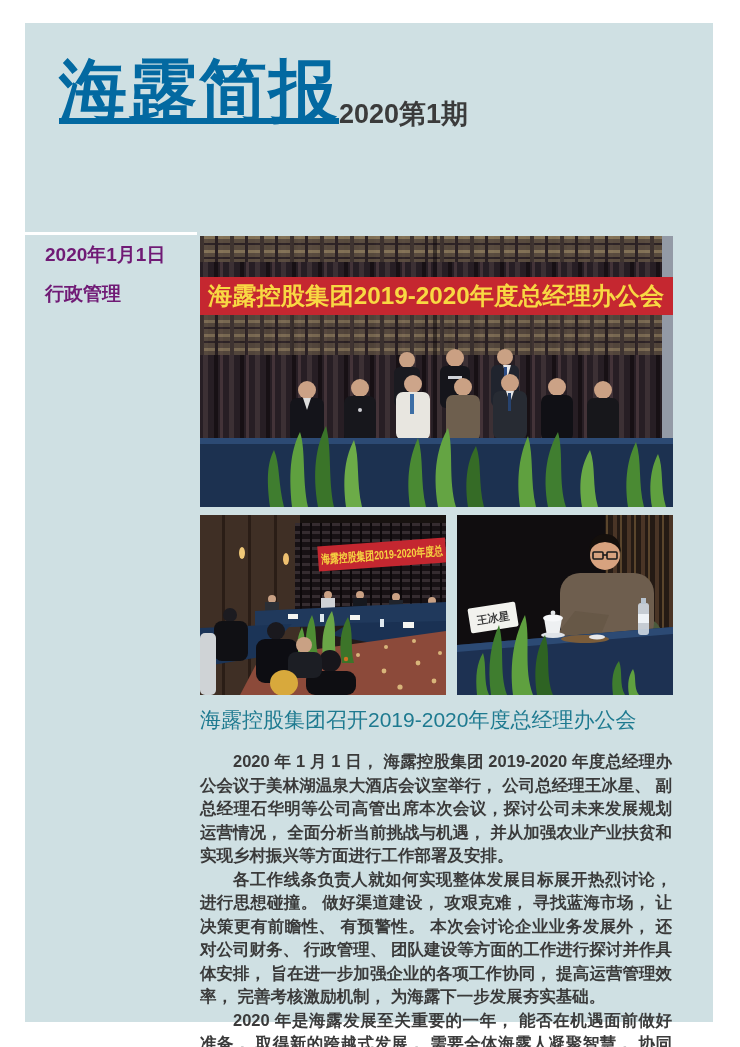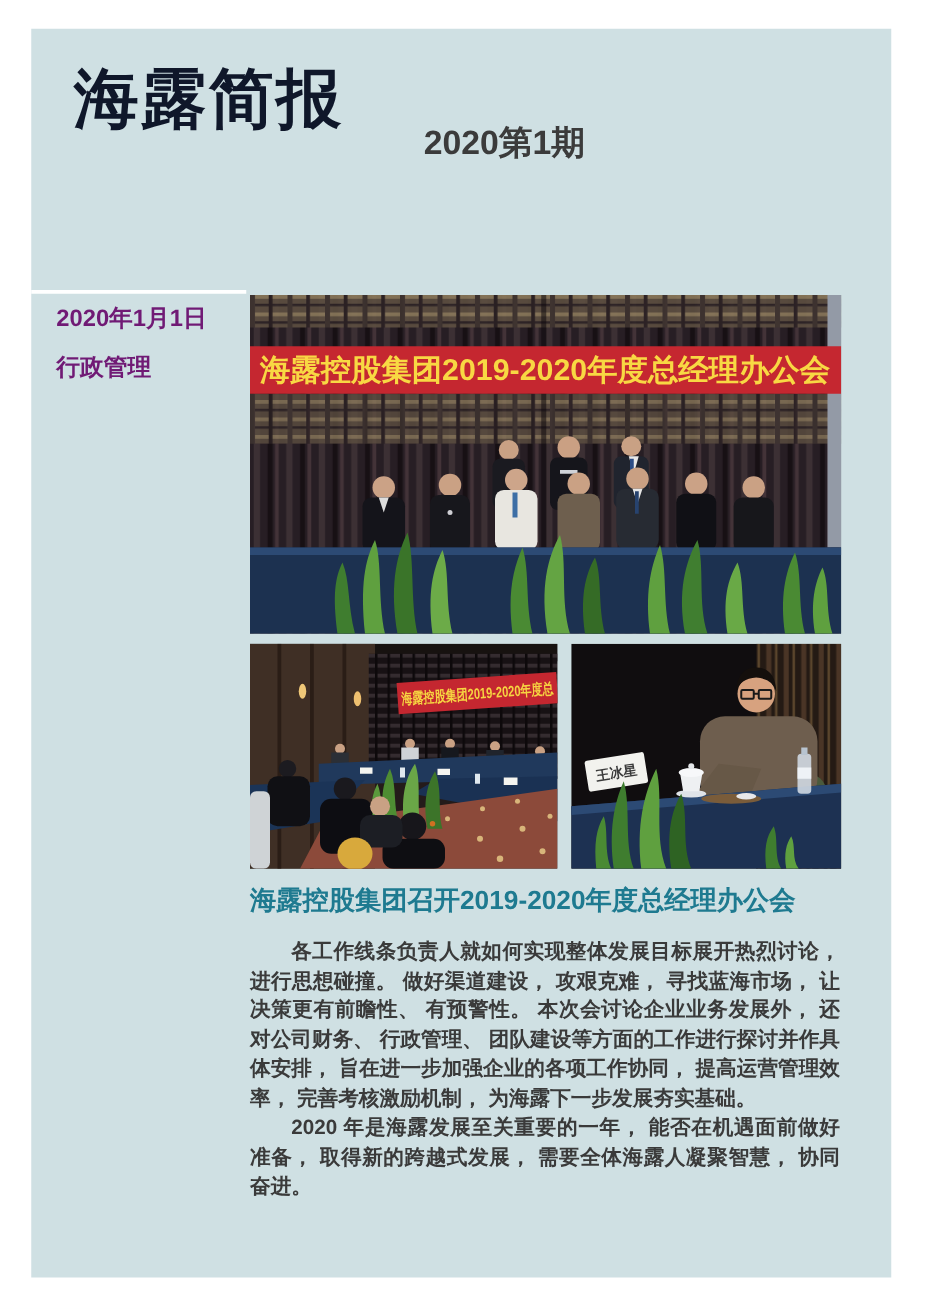--- a/index.html
+++ b/index.html
@@ -5,40 +5,40 @@
   html,body { margin:0; padding:0; background:#ffffff; }
   .page {
     position:relative; width:740px; height:1047px; background:#ffffff;
     font-family:"Liberation Sans","DejaVu Sans",sans-serif; overflow:hidden;
   }
   .panel {
     position:absolute; left:25px; top:23px; width:688px; height:999px;
     background:#cfe0e3;
   }
   .masthead-title {
-    position:absolute; left:34px; top:28px; font-size:52px; line-height:1.15;
-    font-weight:900; color:#0f172a; letter-spacing:2px; white-space:nowrap;
+    position:absolute; left:34px; top:28px; font-size:68px; line-height:1.15;
+    font-weight:900; color:#0369a1; letter-spacing:2px; white-space:nowrap;text-decoration:underline;
   }
   .masthead-issue {
     position:absolute; left:314px; top:73px; font-size:27px; font-weight:bold;
     color:#3b3b3b; white-space:nowrap;
   }
   .sidebar-rule { position:absolute; left:0; top:209px; width:172px; height:3px; background:#ffffff; }
   .sidebar-date, .sidebar-dept {
     position:absolute; left:20px; font-size:19px; font-weight:bold; color:#701a75; white-space:nowrap;
   }
   .sidebar-date { top:219px; }
   .sidebar-dept { top:258px; }
   .photo { position:absolute; display:block; }
   .photo-main  { left:175px; top:213px; width:473px; height:271px; }
   .photo-left  { left:175px; top:492px; width:246px; height:180px; }
   .photo-right { left:432px; top:492px; width:216px; height:180px; }
   .article-title {
     position:absolute; left:175px; top:683px; width:480px;
-    font-size:21px; font-weight:bold; color:#1e7a90; white-space:nowrap;
+    font-size:21px; font-weight:normal; color:#1e7a90; white-space:nowrap;
   }
   .article-body {
     position:absolute; left:175px; top:727px; width:472px;
     font-size:16.5px; line-height:23.5px; color:#3a3a3a; font-weight:600;
     text-align:justify;
   }
   .article-body p { margin:0; text-indent:2em; }
   .banner-text { font-family:"Liberation Sans","DejaVu Sans",sans-serif; font-weight:bold; }
 </style>
 </head>
@@ -267,18 +267,19 @@
         <path d="M80,180 C76,152 80,134 88,120 C94,138 88,160 96,180 Z" fill="#2e6323"></path>
         <path d="M20,180 C18,160 20,148 26,138 C30,150 26,166 32,180 Z" fill="#4a8a33"></path>
         <path d="M156,180 C154,164 156,154 162,146 C166,156 162,170 168,180 Z" fill="#3f7d2f"></path>
         <path d="M172,180 C170,168 172,160 176,154 C180,162 176,172 182,180 Z" fill="#5fa03f"></path>
       </g>
     </svg>
 
     <div class="article-title">海露控股集团召开2019-2020年度总经理办公会</div>
 
     <div class="article-body">
+      <p>2020 年 1 月 1 日， 海露控股集团 2019-2020 年度总经理办公会议于美林湖温泉大酒店会议室举行， 公司总经理王冰星、 副总经理石华明等公司高管出席本次会议，探讨公司未来发展规划运营情况， 全面分析当前挑战与机遇， 并从加强农业产业扶贫和实现乡村振兴等方面进行工作部署及安排。</p>
       <p>各工作线条负责人就如何实现整体发展目标展开热烈讨论， 进行思想碰撞。 做好渠道建设， 攻艰克难， 寻找蓝海市场， 让决策更有前瞻性、 有预警性。 本次会讨论企业业务发展外， 还对公司财务、 行政管理、 团队建设等方面的工作进行探讨并作具体安排， 旨在进一步加强企业的各项工作协同， 提高运营管理效率， 完善考核激励机制， 为海露下一步发展夯实基础。</p>
       <p>2020 年是海露发展至关重要的一年， 能否在机遇面前做好准备， 取得新的跨越式发展， 需要全体海露人凝聚智慧， 协同奋进。</p>
     </div>
 
   </div>
 </div>
 
 </body></html>

